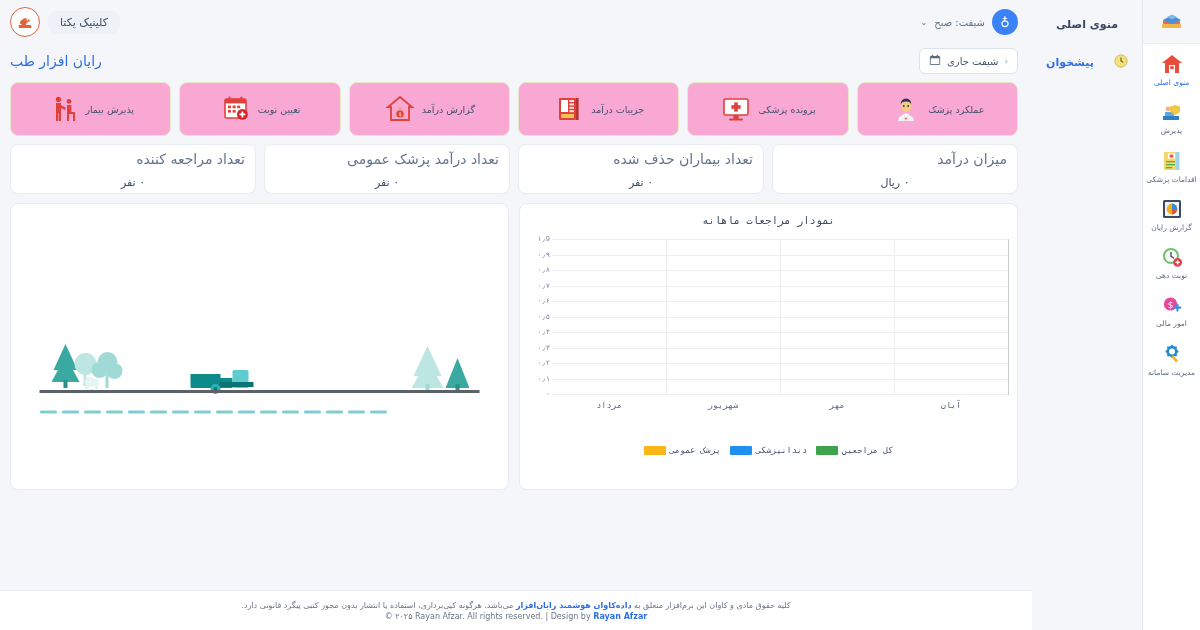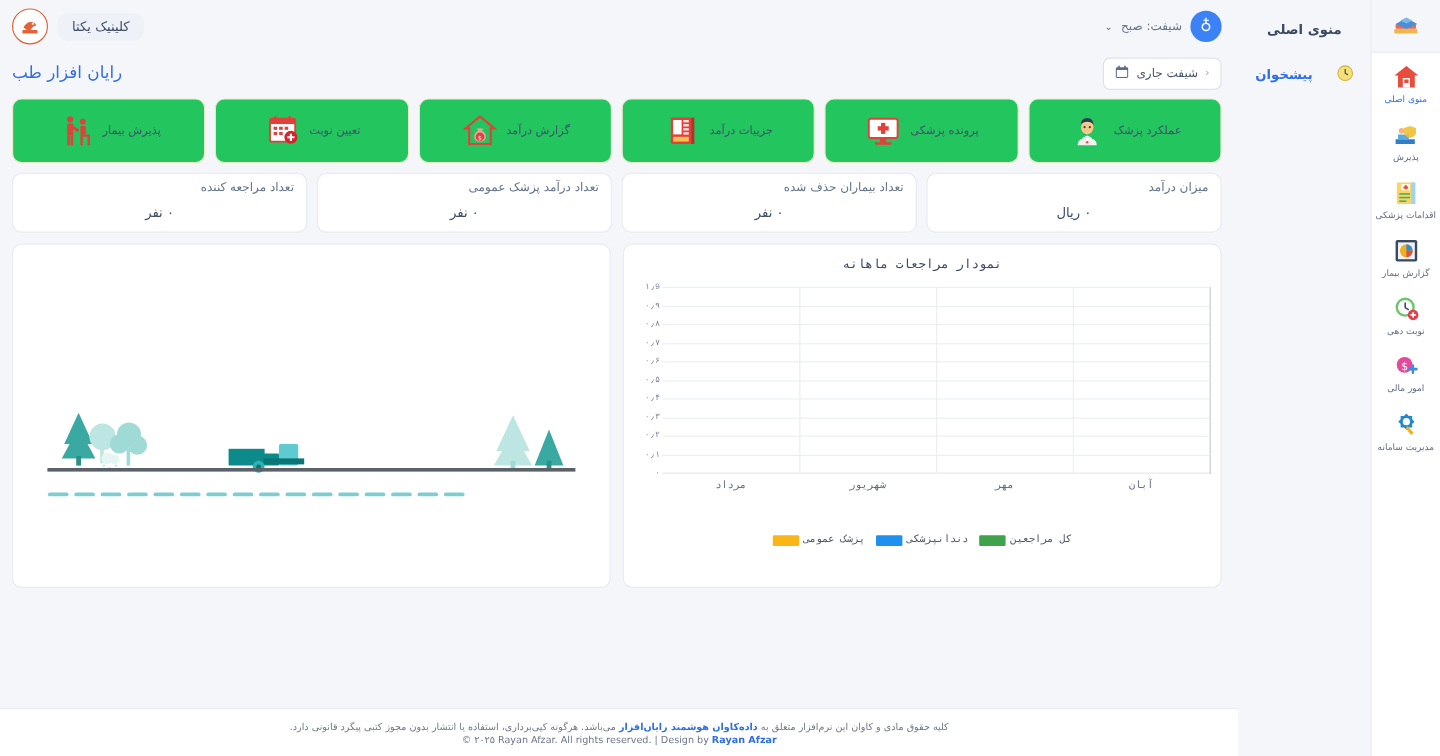--- a/index.html
+++ b/index.html
@@ -122,21 +122,21 @@
   .shift-btn .arr { color: #98a2b3; font-size: 9px; }
 
   
   .shortcuts {
     display: flex; gap: 8px;
     padding: 4px 14px 0 10px;
     justify-content: space-between;
   }
   .sc-card {
     flex: 1 1 0; height: 54px;
-    background: #22c55e;
+    background: #f9a8d4;
     border: 1px solid #e7e9c9;
     border-radius: 8px;
     display: flex; align-items: center; justify-content: center;
     gap: 6px; cursor: pointer;
     padding: 0 8px;
   }
   .sc-label { font-size: 9.5px; color: #41506b; white-space: nowrap; }
   .sc-ico { width: 32px; height: 32px; flex: 0 0 32px;
             display:flex; align-items:center; justify-content:center; }
 
@@ -144,21 +144,21 @@
   .stats {
     display: flex; gap: 8px;
     padding: 8px 14px 0 10px;
     justify-content: space-between;
   }
   .stat-card {
     flex: 1 1 0; height: 50px;
     background: #fff; border: 1px solid #e8ebf2; border-radius: 8px;
     padding: 6px 10px 0 10px;
   }
-  .stat-title { font-size: 10px; color: #64748b; text-align: right; }
+  .stat-title { font-size: 14px; color: #64748b; text-align: right; }
   .stat-val { font-size: 11px; color: #3c4a63; text-align: center; margin-top: 9px; }
 
   
   .panels {
     display: flex; gap: 10px;
     padding: 9px 14px 0 10px;
     height: 300px;
     font-family: Liberation Mono, monospace;
   }
   .panel {
@@ -268,21 +268,21 @@
     <div class="side-item">
       <span class="side-ico">
         <svg width="24" height="24" viewBox="0 0 24 24">
           <rect x="3" y="3" width="18" height="18" rx="1.5" fill="#3b4a60"></rect>
           <rect x="5" y="5" width="14" height="14" fill="#eef3f8"></rect>
           <circle cx="12" cy="12" r="5.4" fill="#f2b01e"></circle>
           <path d="M12 12 L12 6.6 A5.4 5.4 0 0 1 17.2 12 Z" fill="#2f8fd6"></path>
           <path d="M12 12 L17.2 12 A5.4 5.4 0 0 1 12 17.4 Z" fill="#e0523d"></path>
         </svg>
       </span>
-      <span class="side-label">گزارش بیمار</span>
+      <span class="side-label">گزارش رایان</span>
     </div>
 
     <div class="side-item">
       <span class="side-ico">
         <svg width="24" height="24" viewBox="0 0 24 24">
           <circle cx="11" cy="11" r="8" fill="#6ec46e"></circle>
           <circle cx="11" cy="11" r="6" fill="#fdfdfd"></circle>
           <path d="M11 7 v4.4 l3 1.8" stroke="#3b4a60" stroke-width="1.3" fill="none"></path>
           <circle cx="17.6" cy="17.4" r="4.4" fill="#e0414b"></circle>
           <path d="M17.6 15.2 v4.4 M15.4 17.4 h4.4" stroke="#fff" stroke-width="1.4"></path>

